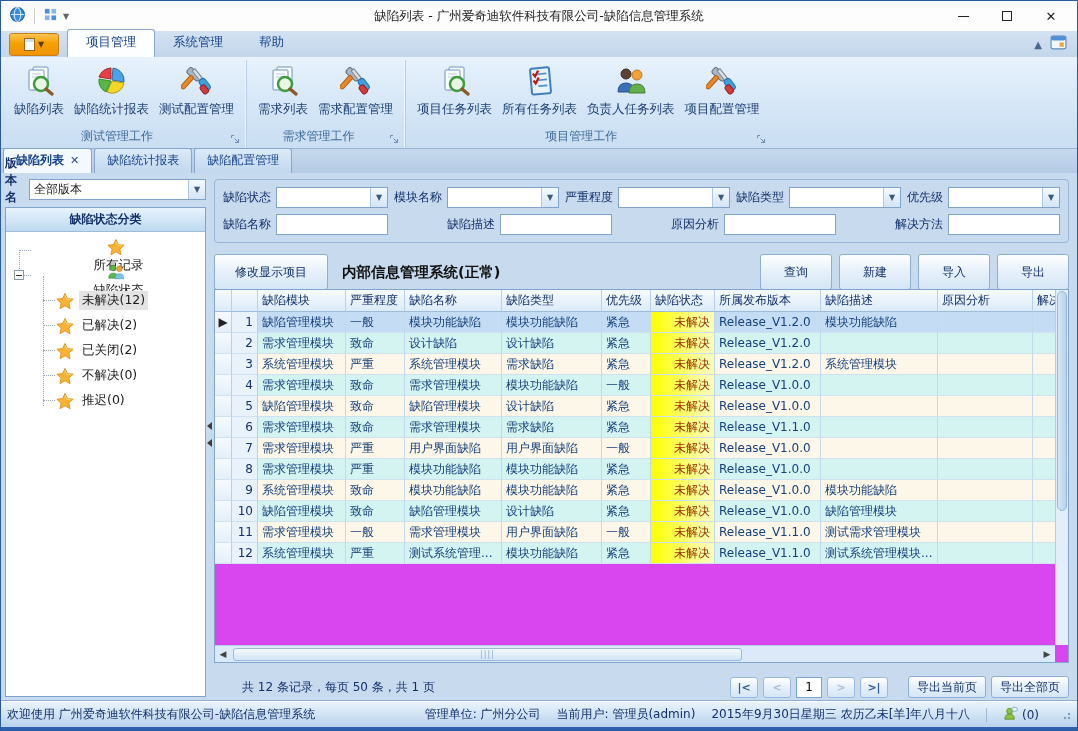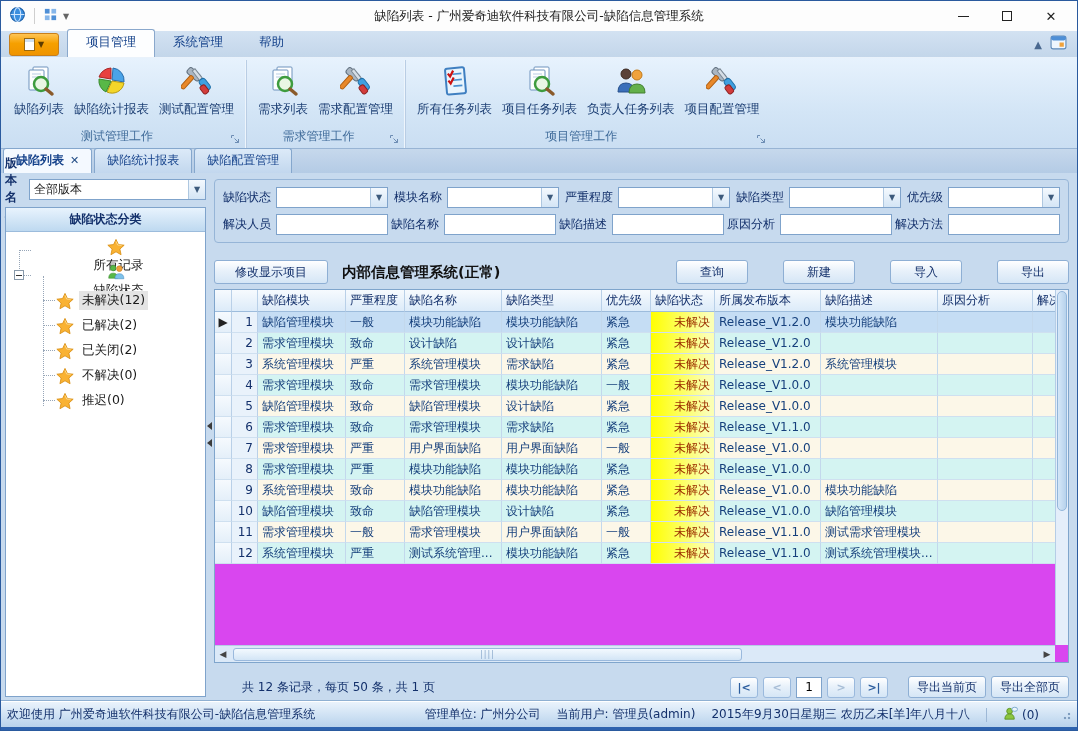--- a/index.html
+++ b/index.html
@@ -78,25 +78,25 @@
 
   .filterbox { position:absolute; left:0; right:0; top:2px; height:64px; border:1px solid #96b5d7; border-radius:4px; padding:4px 8px; display:flex; flex-direction:column; justify-content:space-around; }
   .frow { display:flex; align-items:center; justify-content:space-between; }
   .ffield { display:flex; align-items:center; }
   .ffield .flabel { color:#13306b; margin-right:5px; white-space:nowrap; }
   .ffield .combo { width:112px; flex:none; }
   .ftext { width:112px; height:21px; border:1px solid #7fa3cb; padding:0 4px; font-family:inherit; font-size:12px; background:#fff; outline:none; }
 
   
   .gridtoolbar { position:absolute; left:0; right:0; top:82px; height:26px; display:flex; align-items:center; }
-  .btn3d { height:24px; background:linear-gradient(#ffffff,#e8f1fa 45%,#d5e6f6); border:1px solid #8eafd4; border-radius:3px; color:#13306b; display:inline-flex; align-items:center; justify-content:center; padding:0 10px; white-space:nowrap; }
+  .btn3d { height:36px; background:linear-gradient(#ffffff,#e8f1fa 45%,#d5e6f6); border:1px solid #8eafd4; border-radius:3px; color:#13306b; display:inline-flex; align-items:center; justify-content:center; padding:0 10px; white-space:nowrap; }
   .modify-btn { width:114px; }
   .sys-title { margin-left:14px; font-size:14.5px; font-weight:bold; color:#111; }
   .tb-actions { margin-left:auto; display:flex; gap:7px; }
-  .tb-actions .btn3d { width:72px;margin-left:28px; }
+  .tb-actions .btn3d { width:72px; }
 
   
   .grid { position:absolute; left:0; right:0; top:112px; height:374px; background:#d946ef; border:1px solid #7fa5cc; }
   .gheader { display:flex; height:22px; }
   .gh { background:linear-gradient(#f6fafe,#dcebf9); border-right:1px solid #b9d0e8; border-bottom:1px solid #9dbcdc; color:#13306b; padding:0 4px; line-height:21px; overflow:hidden; white-space:nowrap; flex:none; }
   .grow { display:flex; height:21px; }
   .gc { border-right:1px solid #c3d8ec; border-bottom:1px solid #cfe0f0; padding:0 4px; line-height:20px; color:#16407c; overflow:hidden; white-space:nowrap; flex:none; }
   .gc.sel-col { background:linear-gradient(#f6fafe,#e4eff9); border-right:1px solid #b9d0e8; color:#222; text-align:center; padding:0; }
   .gc.num-col { background:#e9f2fb; border-right:1px solid #b9d0e8; color:#13306b; text-align:right; }
   .grow.odd .gc.data { background:#fcf7e8; }
@@ -273,44 +273,44 @@
         <span class="rgroup-label">需求管理工作</span>
         <span class="rlauncher"><svg width="11" height="11" viewBox="0 0 11 11">
             <path d="M1.5 4 V1.5 H4" fill="none" stroke="#6d8db4"></path>
             <path d="M4.5 4.5 L8.5 8.5 M8.5 5 v3.5 H5" fill="none" stroke="#6d8db4"></path>
           </svg></span>
       </div>
       <div class="rgroup">
         <div class="rbtn">
           <span class="ric">
             <svg width="32" height="32" viewBox="0 0 32 32">
+              <rect x="10" y="2" width="15" height="19" rx="1" fill="#fff" stroke="#6f93bd"></rect>
+              <rect x="6" y="5" width="15" height="20" rx="1" fill="#fdfeff" stroke="#6f93bd"></rect>
+              <line x1="9" y1="9" x2="18" y2="9" stroke="#b9cde2"></line>
+              <line x1="9" y1="12" x2="18" y2="12" stroke="#b9cde2"></line>
+              <circle cx="18" cy="19" r="7" fill="#eaf6e4" stroke="#3e9c3e" stroke-width="2.5"></circle>
+              <line x1="23" y1="24" x2="29" y2="29" stroke="#8a5a2a" stroke-width="3.5" stroke-linecap="round"></line>
+            </svg>
+          </span>
+          <span class="rlabel">项目任务列表</span>
+        </div>
+        <div class="rbtn">
+          <span class="ric">
+            <svg width="32" height="32" viewBox="0 0 32 32">
               <g transform="rotate(-5 16 16)">
                 <rect x="7" y="3" width="19" height="26" rx="2" fill="#e8f4fd" stroke="#3f7fc1" stroke-width="2"></rect>
                 <line x1="14" y1="9" x2="23" y2="9" stroke="#4a90d0" stroke-width="1.6"></line>
                 <line x1="14" y1="15" x2="23" y2="15" stroke="#4a90d0" stroke-width="1.6"></line>
                 <line x1="14" y1="21" x2="23" y2="21" stroke="#4a90d0" stroke-width="1.6"></line>
                 <path d="M9.5 8 l2 3 3.5-5.5" stroke="#cc1111" stroke-width="2.2" fill="none"></path>
                 <path d="M9.5 15 l2 3 3.5-5.5" stroke="#cc1111" stroke-width="2.2" fill="none"></path>
               </g>
             </svg>
           </span>
           <span class="rlabel">所有任务列表</span>
-        </div>
-        <div class="rbtn">
-          <span class="ric">
-            <svg width="32" height="32" viewBox="0 0 32 32">
-              <rect x="10" y="2" width="15" height="19" rx="1" fill="#fff" stroke="#6f93bd"></rect>
-              <rect x="6" y="5" width="15" height="20" rx="1" fill="#fdfeff" stroke="#6f93bd"></rect>
-              <line x1="9" y1="9" x2="18" y2="9" stroke="#b9cde2"></line>
-              <line x1="9" y1="12" x2="18" y2="12" stroke="#b9cde2"></line>
-              <circle cx="18" cy="19" r="7" fill="#eaf6e4" stroke="#3e9c3e" stroke-width="2.5"></circle>
-              <line x1="23" y1="24" x2="29" y2="29" stroke="#8a5a2a" stroke-width="3.5" stroke-linecap="round"></line>
-            </svg>
-          </span>
-          <span class="rlabel">项目任务列表</span>
         </div>
         <div class="rbtn">
           <span class="ric">
             <svg width="32" height="32" viewBox="0 0 32 32">
               <circle cx="11" cy="9" r="5" fill="#5b4238" stroke="#3c2a22"></circle>
               <path d="M3 27 q0-9 8-9 q8 0 8 9 z" fill="#3a6fba" stroke="#27508c"></path>
               <circle cx="22" cy="10" r="5" fill="#f0a23c" stroke="#c27a18"></circle>
               <path d="M14 28 q0-9 8-9 q8 0 8 9 z" fill="#63b04a" stroke="#427f2e"></path>
             </svg>
           </span>
@@ -491,24 +491,20 @@
             </span>
             <span class="ffield">
               <span class="flabel">优先级</span>
               <span class="combo">
                 <input style="">
                 <span class="btn">▼</span>
               </span>
             </span>
           </div>
         <div class="frow" id="filter-row2">
-            <span class="ffield">
-              <span class="flabel">解决人员</span>
-              <input class="ftext" style="">
-            </span>
             <span class="ffield">
               <span class="flabel">缺陷名称</span>
               <input class="ftext" style="">
             </span>
             <span class="ffield">
               <span class="flabel">缺陷描述</span>
               <input class="ftext" style="">
             </span>
             <span class="ffield">
               <span class="flabel">原因分析</span>

